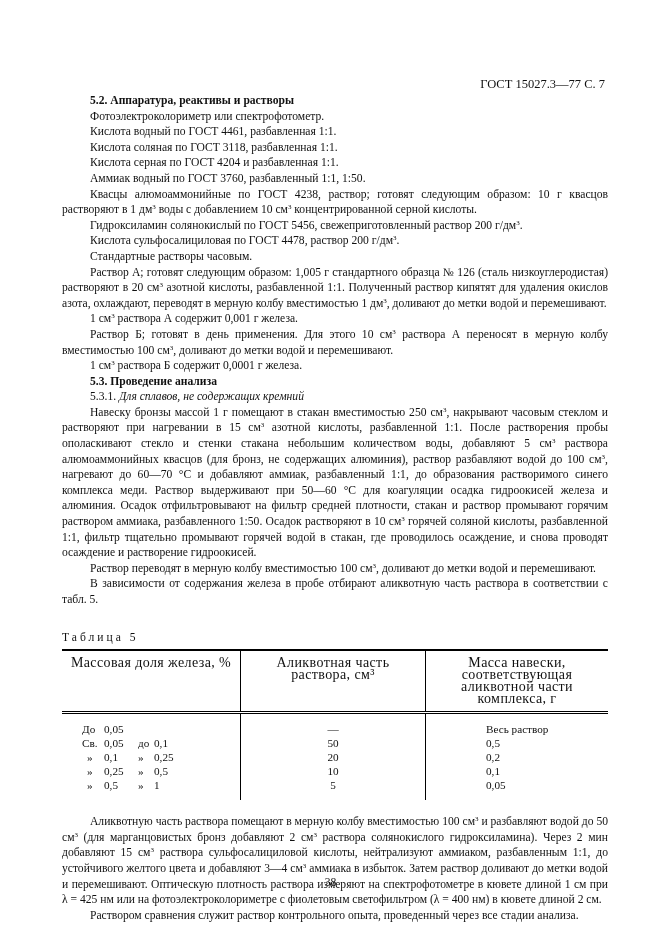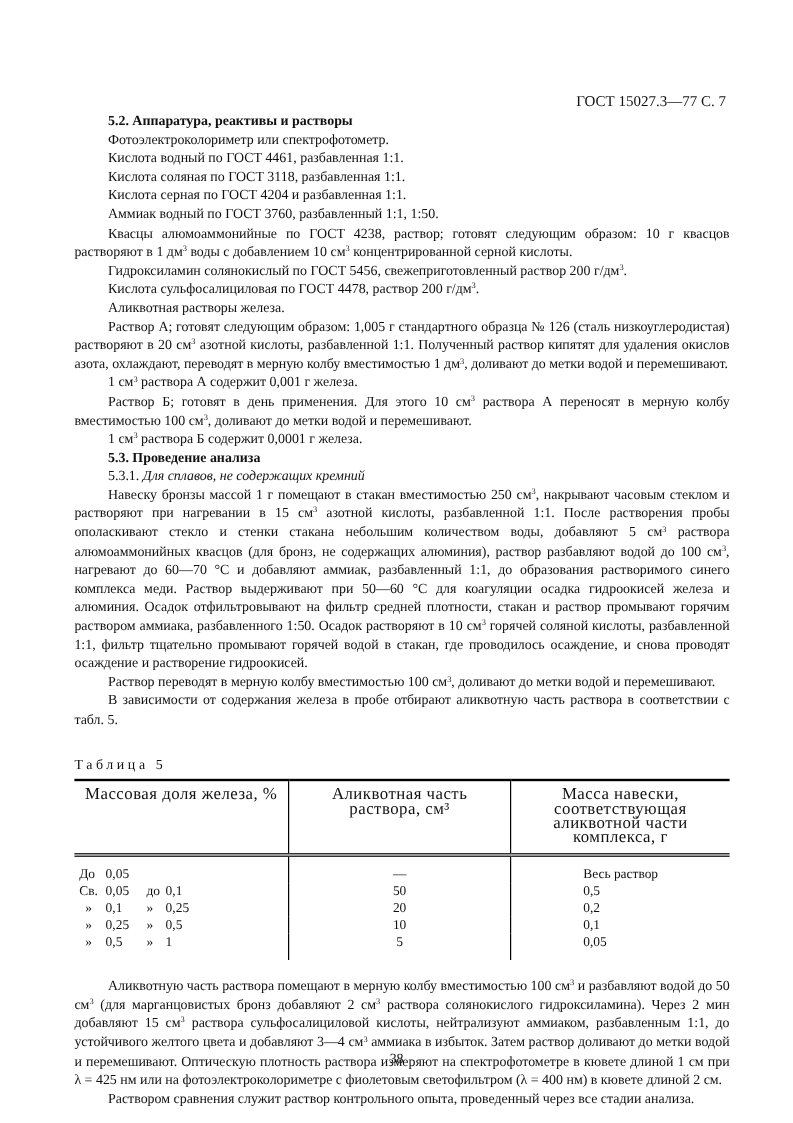--- a/index.html
+++ b/index.html
@@ -15,21 +15,21 @@
   table.t5 { width: 546px; border-collapse: collapse; font-size: 11.2px; }
   table.t5 th { font-weight: normal; font-size: 14px; letter-spacing: 0.4px; line-height: 12px;
                 border-top: 2px solid #000; border-bottom: 3px double #000; padding: 6px 4px 6px 4px; text-align: center; vertical-align: top; }
   table.t5 th + th, table.t5 td + td { border-left: 1.3px solid #000; }
   table.t5 td { padding: 0 4px; line-height: 14px; vertical-align: top; }
   table.t5 tr.first td { padding-top: 8px; }
   table.t5 tr.last td { padding-bottom: 8px; }
   .c1 { width: 170px; }
   .c2 { width: 176px; text-align: center; }
   .c3 { padding-left: 60px !important; }
-  .rng { display: inline-block; }
+  .rng { display: inline-block; margin-left: 16px; }
   .rng .a { display: inline-block; width: 22px; }
   .rng .b { display: inline-block; width: 34px; }
   .rng .c { display: inline-block; width: 16px; }
   .after-table { margin-top: 14px; }
   .page-number { position: absolute; top: 876px; left: 0; width: 661px; text-align: center; font-size: 11.6px; }
 </style>
 </head>
 <body>
 
 <div class="page-header">ГОСТ 15027.3—77 С. 7</div>
@@ -37,21 +37,21 @@
 <div class="content">
   <p class="h">5.2. Аппаратура, реактивы и растворы</p>
   <p class="p">Фотоэлектроколориметр или спектрофотометр.</p>
   <p class="p">Кислота водный по ГОСТ 4461, разбавленная 1:1.</p>
   <p class="p">Кислота соляная по ГОСТ 3118, разбавленная 1:1.</p>
   <p class="p">Кислота серная по ГОСТ 4204 и разбавленная 1:1.</p>
   <p class="p">Аммиак водный по ГОСТ 3760, разбавленный 1:1, 1:50.</p>
   <p class="p"><span>Квасцы алюмоаммонийные по ГОСТ 4238, раствор; готовят следующим образом: 10 г квасцов растворяют в 1 дм</span><sup>3</sup><span> воды с добавлением 10 см</span><sup>3</sup><span> концентрированной серной кислоты.</span></p>
   <p class="p"><span>Гидроксиламин солянокислый по ГОСТ 5456, свежеприготовленный раствор 200 г/дм</span><sup>3</sup><span>.</span></p>
   <p class="p"><span>Кислота сульфосалициловая по ГОСТ 4478, раствор 200 г/дм</span><sup>3</sup><span>.</span></p>
-  <p class="p">Аликвотная растворы железа.</p>
+  <p class="p">Стандартные растворы часовым.</p>
   <p class="p"><span>Раствор А; готовят следующим образом: 1,005 г стандартного образца № 126 (сталь низкоуглеродистая) растворяют в 20 см</span><sup>3</sup><span> азотной кислоты, разбавленной 1:1. Полученный раствор кипятят для удаления окислов азота, охлаждают, переводят в мерную колбу вместимостью 1 дм</span><sup>3</sup><span>, доливают до метки водой и перемешивают.</span></p>
   <p class="p"><span>1 см</span><sup>3</sup><span> раствора А содержит 0,001 г железа.</span></p>
   <p class="p"><span>Раствор Б; готовят в день применения. Для этого 10 см</span><sup>3</sup><span> раствора А переносят в мерную колбу вместимостью 100 см</span><sup>3</sup><span>, доливают до метки водой и перемешивают.</span></p>
   <p class="p"><span>1 см</span><sup>3</sup><span> раствора Б содержит 0,0001 г железа.</span></p>
 
   <p class="h">5.3. Проведение анализа</p>
   <p class="p"><span>5.3.1. </span><span class="it">Для сплавов, не содержащих кремний</span></p>
   <p class="p"><span>Навеску бронзы массой 1 г помещают в стакан вместимостью 250 см</span><sup>3</sup><span>, накрывают часовым стеклом и растворяют при нагревании в 15 см</span><sup>3</sup><span> азотной кислоты, разбавленной 1:1. После растворения пробы ополаскивают стекло и стенки стакана небольшим количеством воды, добавляют 5 см</span><sup>3</sup><span> раствора алюмоаммонийных квасцов (для бронз, не содержащих алюминия), раствор разбавляют водой до 100 см</span><sup>3</sup><span>, нагревают до 60—70 °С и добавляют аммиак, разбавленный 1:1, до образования растворимого синего комплекса меди. Раствор выдерживают при 50—60 °С для коагуляции осадка гидроокисей железа и алюминия. Осадок отфильтровывают на фильтр средней плотности, стакан и раствор промывают горячим раствором аммиака, разбавленного 1:50. Осадок растворяют в 10 см</span><sup>3</sup><span> горячей соляной кислоты, разбавленной 1:1, фильтр тщательно промывают горячей водой в стакан, где проводилось осаждение, и снова проводят осаждение и растворение гидроокисей.</span></p>
   <p class="p"><span>Раствор переводят в мерную колбу вместимостью 100 см</span><sup>3</sup><span>, доливают до метки водой и перемешивают.</span></p>
   <p class="p">В зависимости от содержания железа в пробе отбирают аликвотную часть раствора в соответствии с табл. 5.</p>

